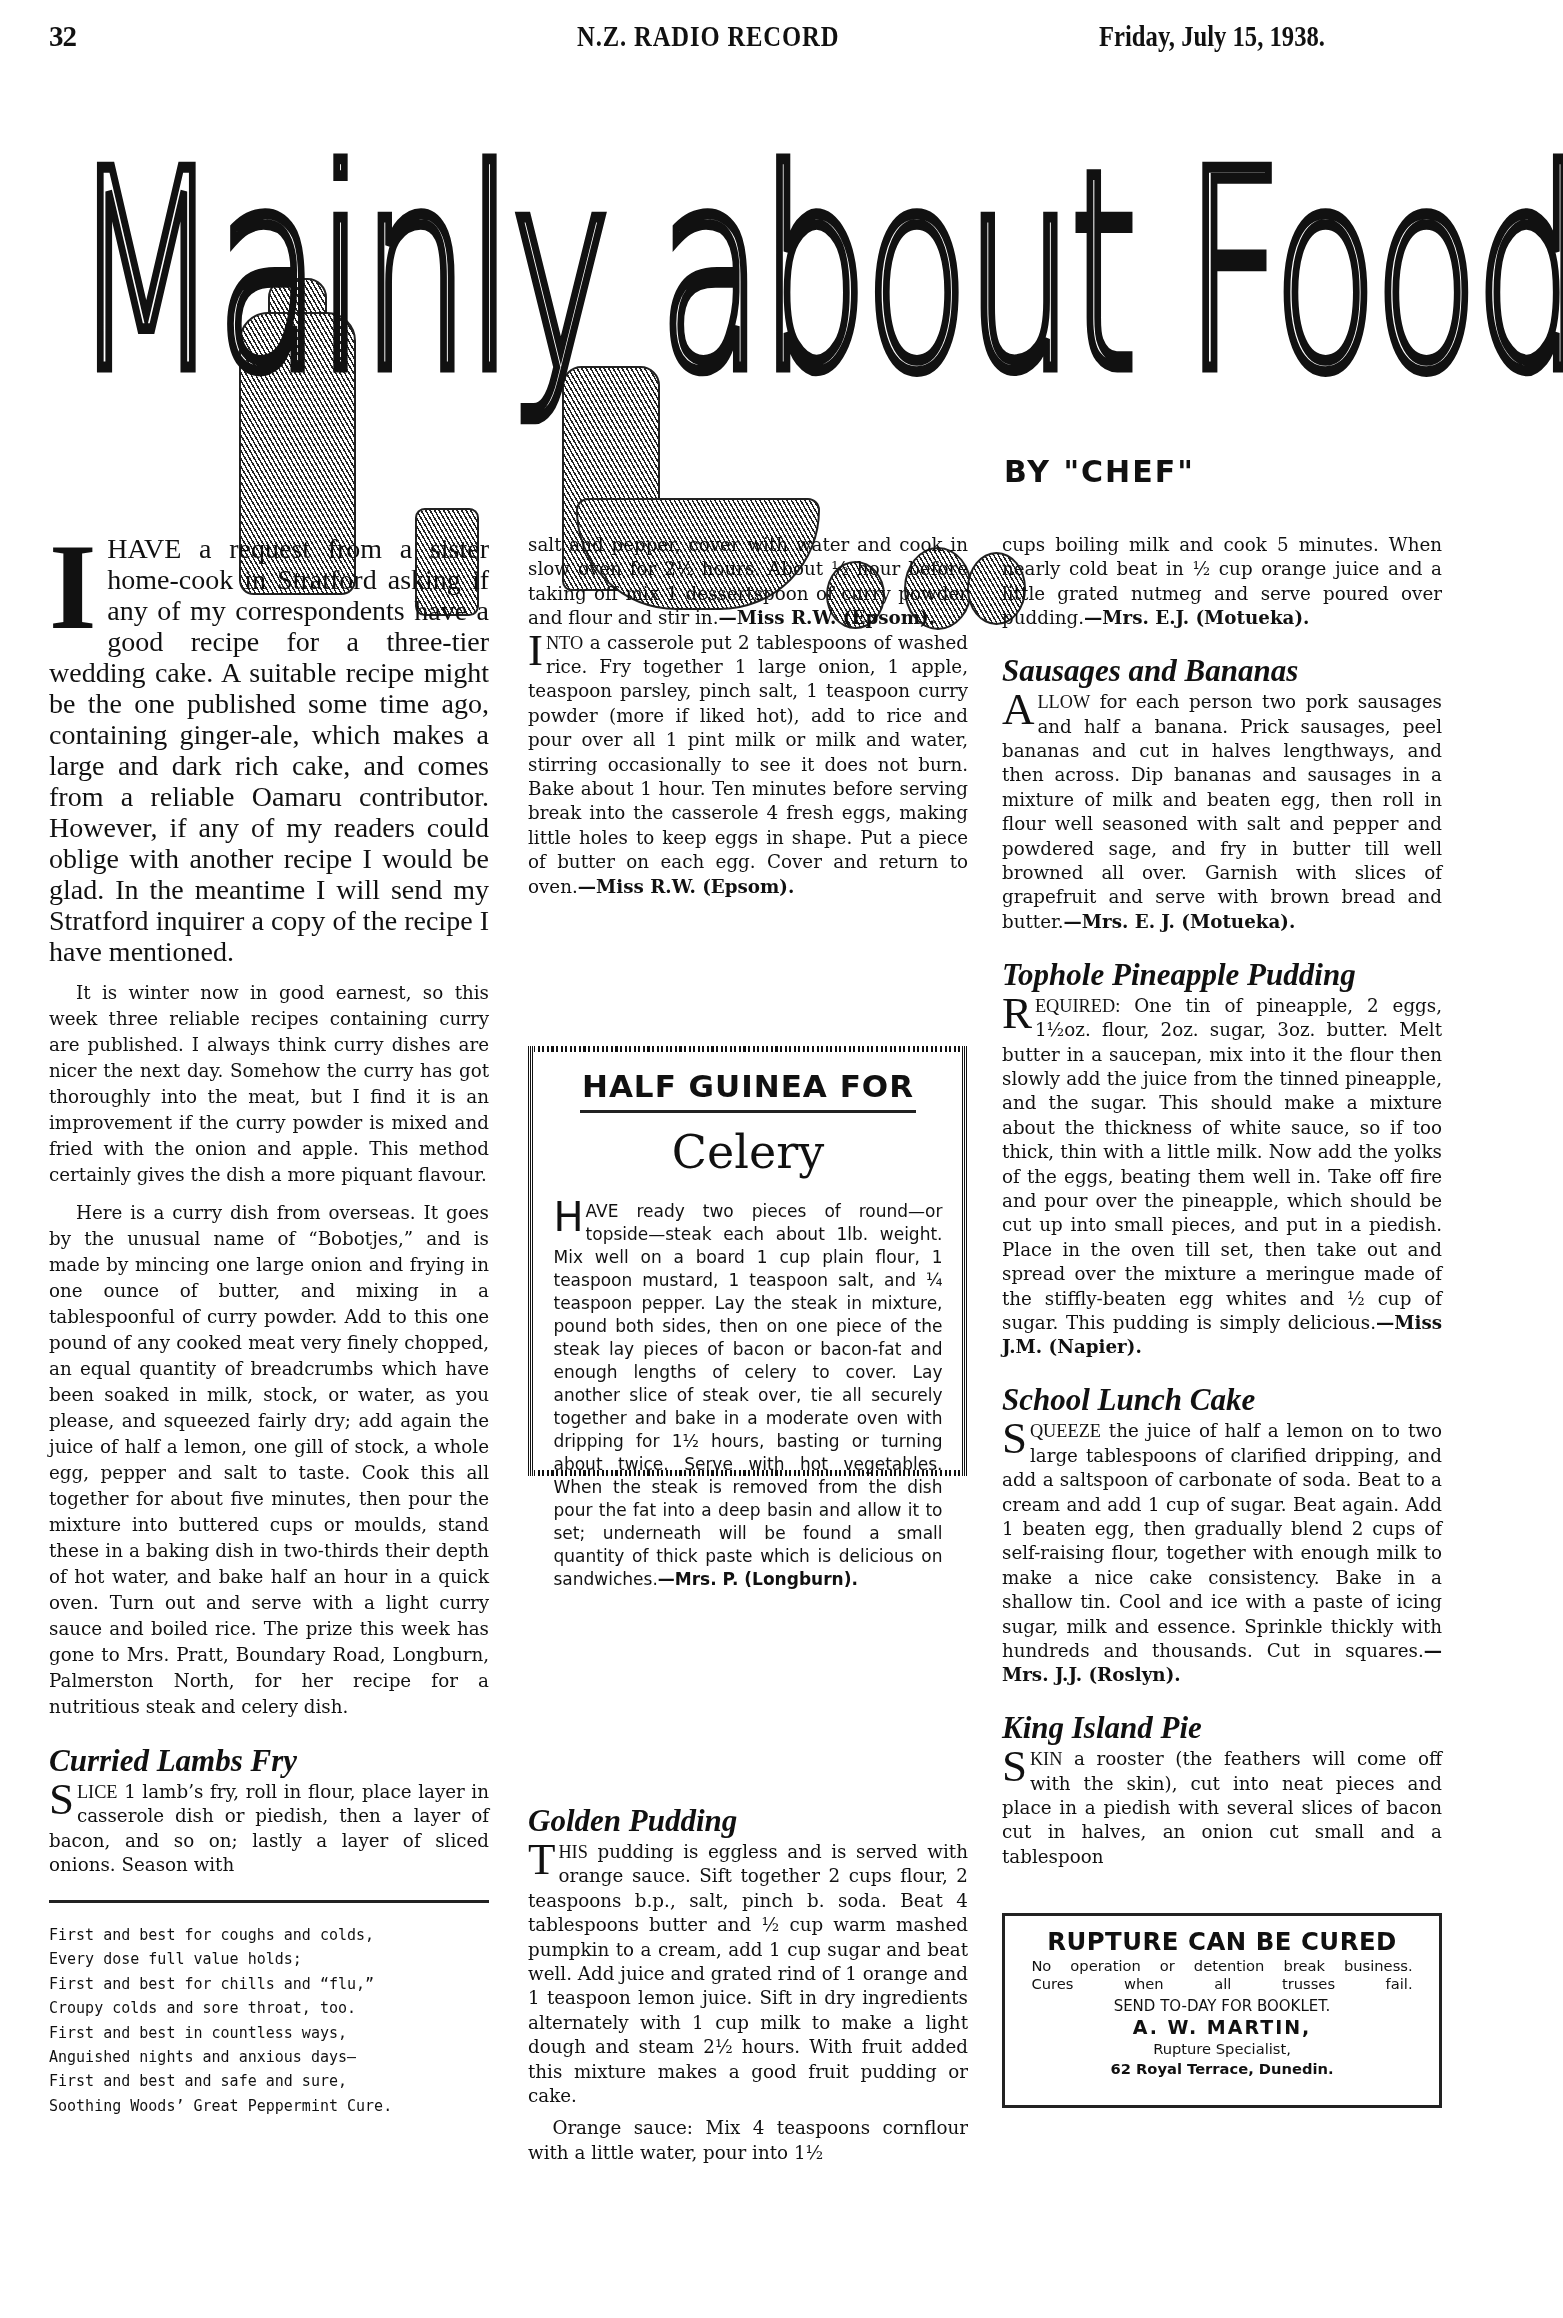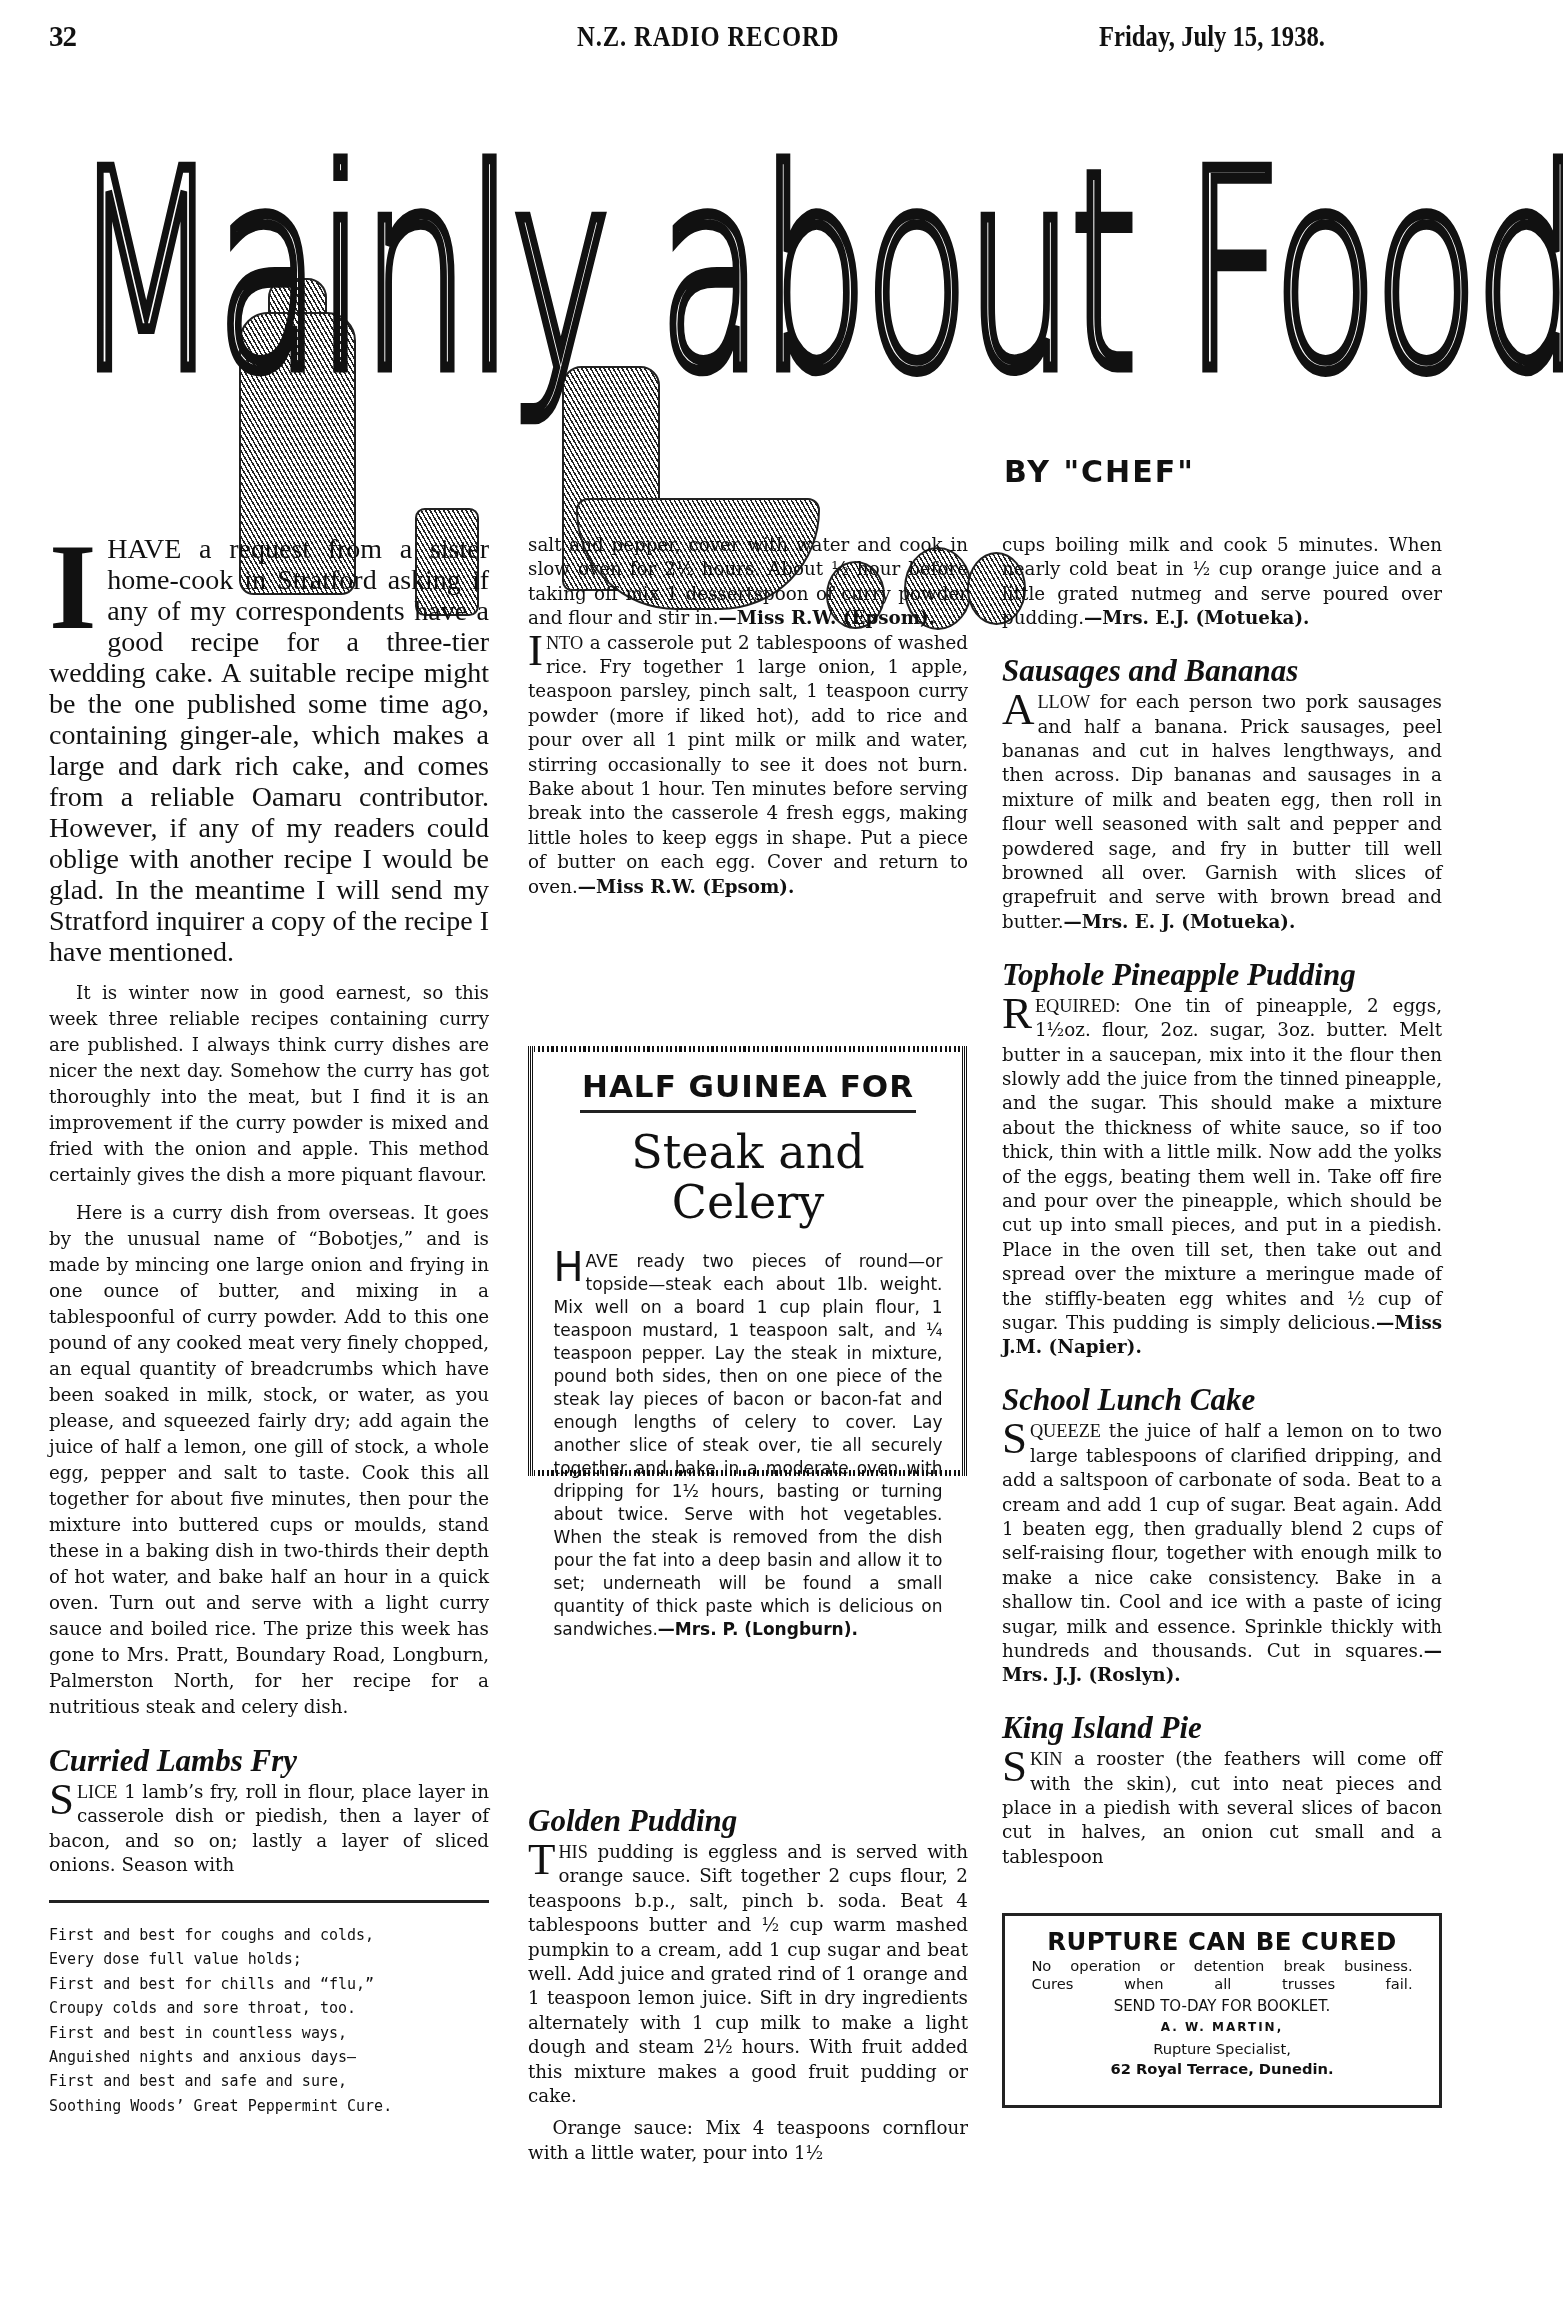--- a/index.html
+++ b/index.html
@@ -72,21 +72,21 @@
   .guinea-title { font-family: "DejaVu Serif", serif; font-size: 46px; line-height: 50px; text-align: center; margin: 14.7px 0 22.5px 0; }
   .guinea-body { font-family: "DejaVu Sans", sans-serif; font-size: 17px; line-height: 23px; text-align: justify; }
   .guinea-dropcap { float: left; font-family: "DejaVu Sans", sans-serif; font-size: 40px; line-height: 34px; margin: 0 2px 0 0; }
   .golden { top: 1801px; }
 
   
   .ad-box { left: 1002px; top: 1913px; width: 440px; height: 195px; border: 3.9px solid #222; padding: 9.8px 14.7px; text-align: center; font-family: "DejaVu Sans", sans-serif; }
   .ad-title { font-weight: bold; font-size: 24.4px; line-height: 31px; letter-spacing: 0.5px; }
   .ad-line { font-size: 14.7px; line-height: 18.6px; text-align: justify; text-align-last: justify; padding: 0 11.7px; }
   .ad-cta { font-size: 15px; line-height: 20.5px; margin-top: 2px; }
-  .ad-name { font-size: 12px; font-weight: bold; line-height: 22.5px; letter-spacing: 2px; }
+  .ad-name { font-size: 19px; font-weight: bold; line-height: 22.5px; letter-spacing: 2px; }
   .ad-title2 { font-size: 14.7px; line-height: 19.5px; }
   .ad-addr { font-size: 14.7px; font-weight: bold; line-height: 21.5px; }
 </style>
 </head>
 <body>
 
 <div class="abs masthead">
   <div class="abs page-num">32</div>
   <div class="abs paper-name">N.Z. RADIO RECORD</div>
   <div class="abs issue-date">Friday, July 15, 1938.</div>
@@ -129,21 +129,20 @@
   <div class="recipe-body">
     <span class="dropcap">I</span><span class="lead-word">NTO</span><span> a casserole put 2 tablespoons of washed rice. Fry together 1 large onion, 1 apple, teaspoon parsley, pinch salt, 1 teaspoon curry powder (more if liked hot), add to rice and pour over all 1 pint milk or milk and water, stirring occasionally to see it does not burn. Bake about 1 hour. Ten minutes before serving break into the casserole 4 fresh eggs, making little holes to keep eggs in shape. Put a piece of butter on each egg. Cover and return to oven.</span><span class="sig">—Miss R.W. (Epsom).</span>
   </div>
 </div>
 
 <div class="abs guinea-box">
   <div style="text-align:center;">
     <span class="guinea-kicker">HALF GUINEA FOR</span>
   </div>
   <div class="guinea-title">
-    <div>Steak and</div>
     <div>Celery</div>
   </div>
   <div class="guinea-body">
     <span class="guinea-dropcap">H</span><span>AVE ready two pieces of round—or topside—steak each about 1lb. weight. Mix well on a board 1 cup plain flour, 1 teaspoon mustard, 1 teaspoon salt, and ¼ teaspoon pepper. Lay the steak in mixture, pound both sides, then on one piece of the steak lay pieces of bacon or bacon-fat and enough lengths of celery to cover. Lay another slice of steak over, tie all securely together and bake in a moderate oven with dripping for 1½ hours, basting or turning about twice. Serve with hot vegetables. When the steak is removed from the dish pour the fat into a deep basin and allow it to set; underneath will be found a small quantity of thick paste which is delicious on sandwiches.</span><span class="sig">—Mrs. P. (Longburn).</span>
   </div>
 </div>
 
 <div class="col col2 golden">
   <h2 class="recipe-head" style="margin-top:0">Golden Pudding</h2>
   <div class="recipe-body">

